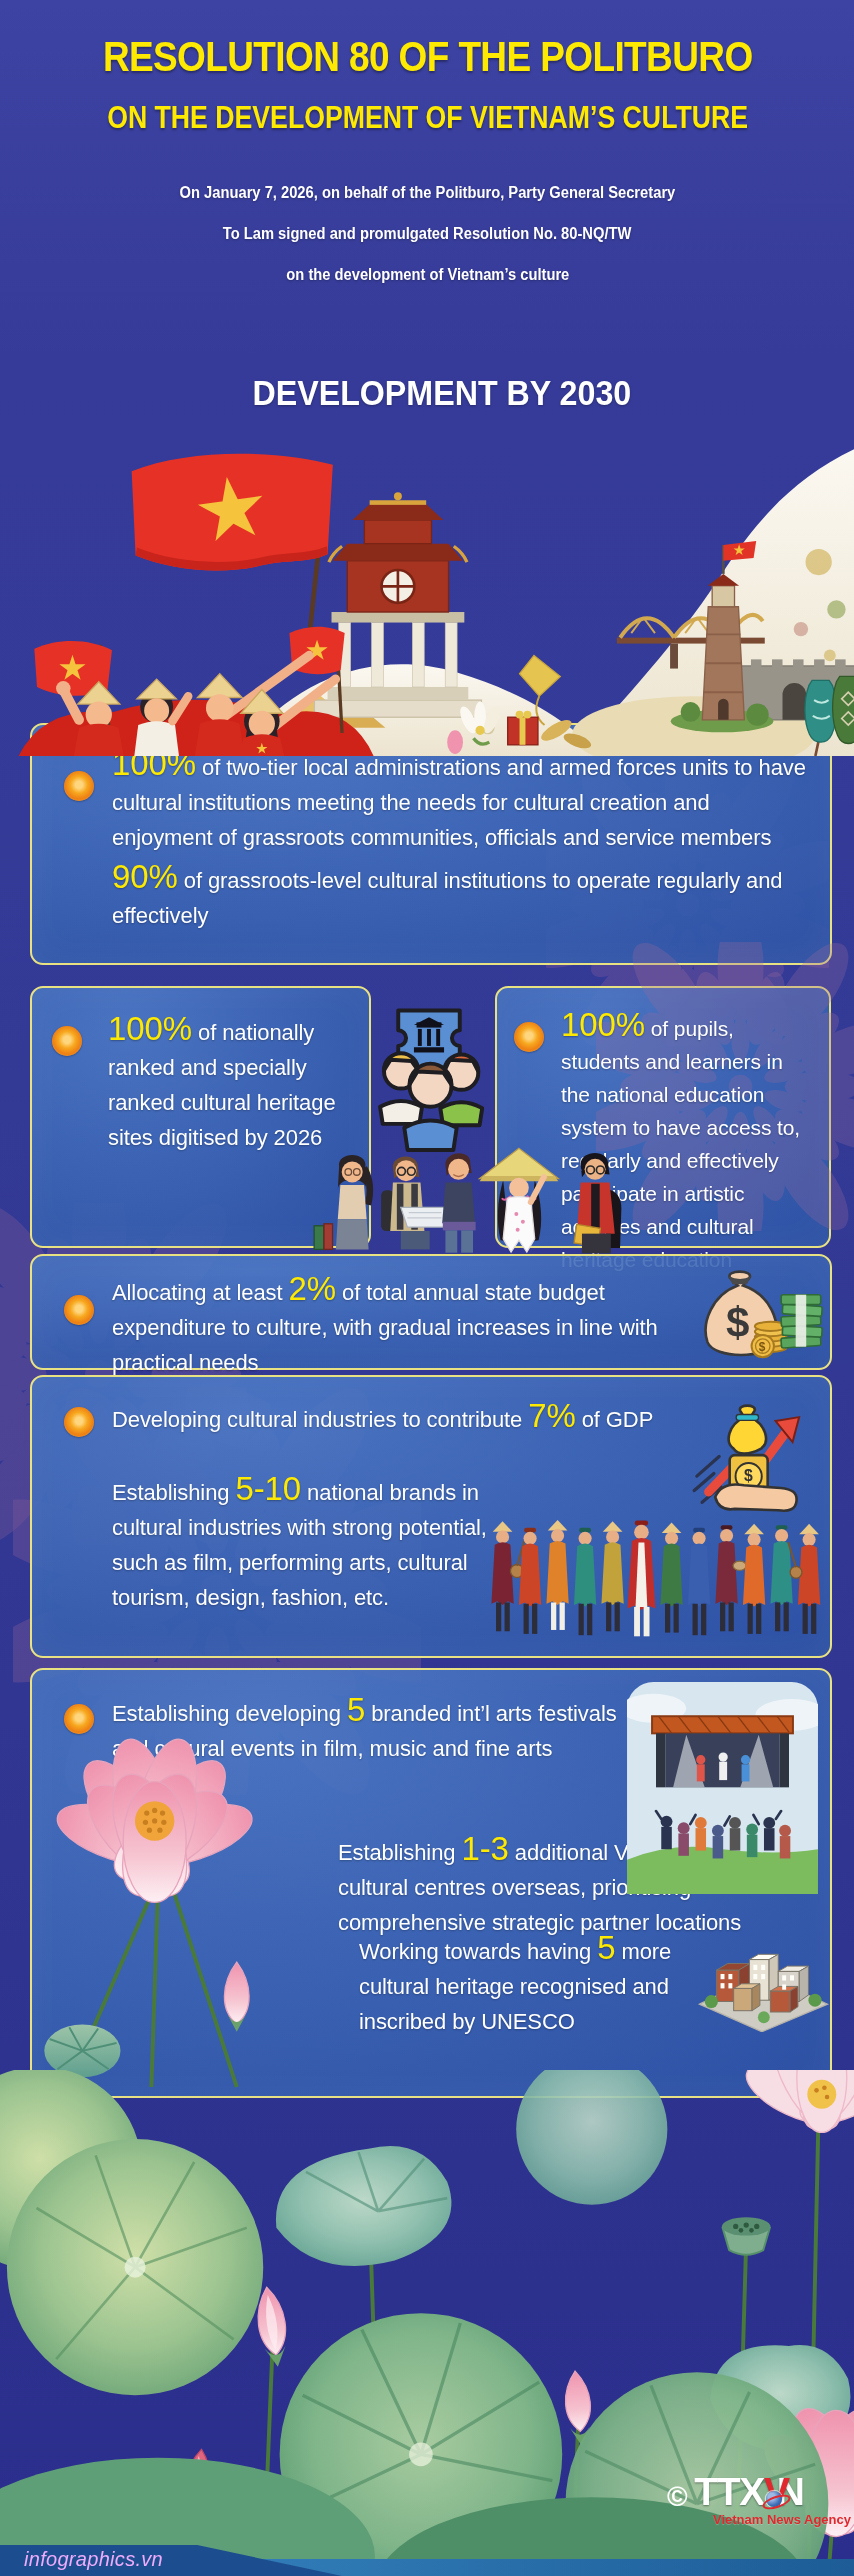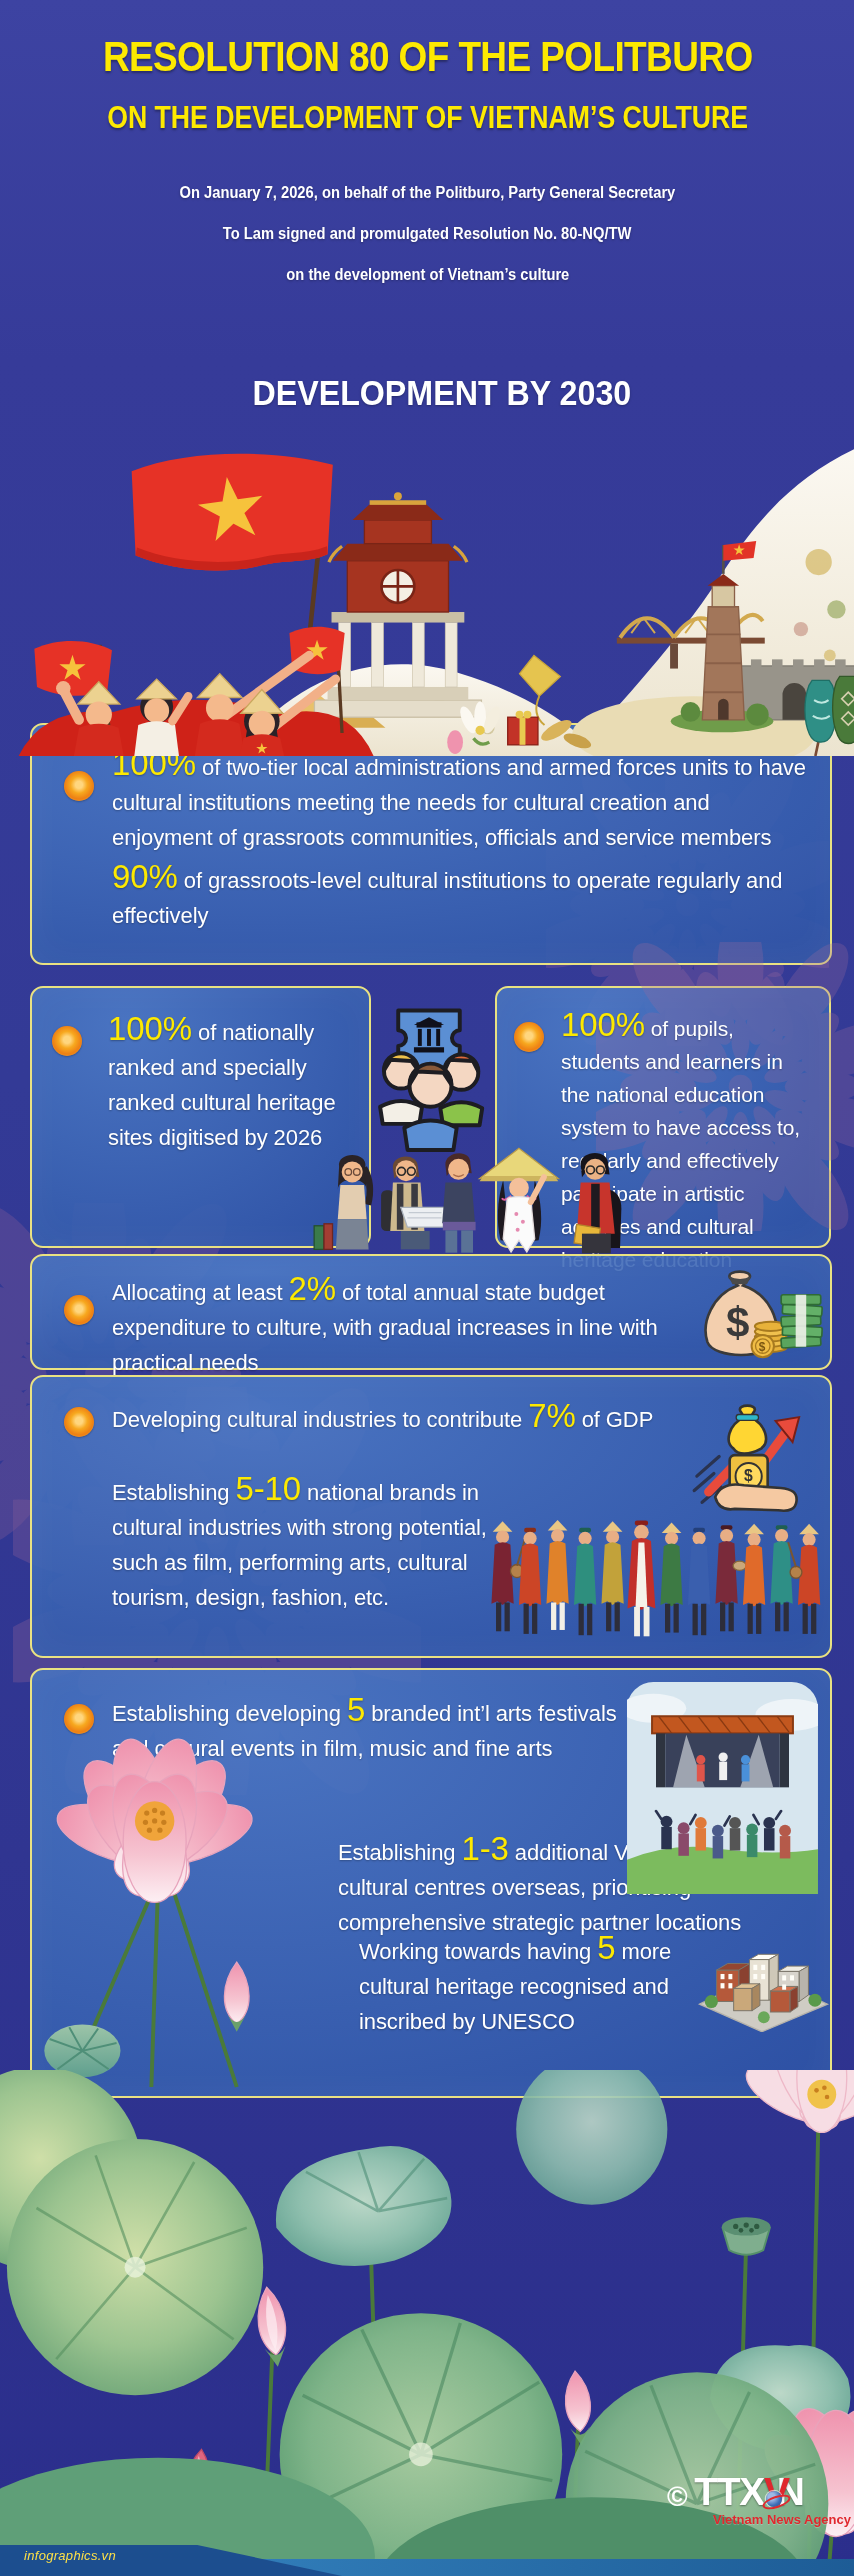--- a/index.html
+++ b/index.html
@@ -32,21 +32,21 @@
   .btxt{position:absolute;color:#ffffff;font-size:22px;line-height:35px;letter-spacing:-0.1px;text-shadow:0 1.3px 2px rgba(0,0,0,.28);}
   .hl{color:#fde901;font-size:33px;line-height:0.9;text-shadow:0 1.3px 2px rgba(0,0,0,.3);}
   .seg{white-space:pre-wrap;}
   .rosette{position:absolute;pointer-events:none;}
   .deco{position:absolute;pointer-events:none;}
   
   .footer-strip{position:absolute;left:0;bottom:0;width:855px;height:17px;
     background:linear-gradient(90deg,#3f8ac6 0%,#2f7ab6 35%,#1d5c96 100%);z-index:6;}
   .footer-tab{position:absolute;left:0;bottom:0;width:342px;height:31px;background:#1c4e8f;
     clip-path:polygon(0 0,57.7% 0,100% 100%,0 100%);z-index:7;}
-  .credit{position:absolute;left:24px;top:2.6px;color:#fde047;font-size:13px;font-style:italic;letter-spacing:0.3px;}
+  .credit{position:absolute;left:24px;top:2.6px;color:#f0abfc;font-size:20px;font-style:italic;letter-spacing:0.3px;}
   .ttxvn{position:absolute;left:667px;top:2472px;width:184px;height:72px;z-index:7;color:#fff;}
   .ttxvn .row{display:flex;align-items:flex-end;}
   .ttxvn .c{font-size:28px;font-weight:bold;margin-right:6.6px;line-height:1;}
   .ttxvn .big{font-size:39px;font-weight:800;line-height:1;letter-spacing:-1.3px;text-shadow:0 1.3px 2px rgba(0,0,0,.4);}
   .ttxvn .v{color:#e0282e;position:relative;}
   .ttxvn .globe{position:absolute;left:5.3px;bottom:4px;width:16px;height:16px;border-radius:50%;
     background:radial-gradient(circle at 35% 35%,#9db9e6 0 22%,#3e6db5 60%,#2a4f8e 100%);
     box-shadow:0 0 0 1.3px rgba(255,255,255,.6);}
   .ttxvn .globe:after{content:"";position:absolute;left:-4.6px;top:5.3px;width:25px;height:8px;border:2px solid #e0282e;
     border-radius:50%;transform:rotate(-18deg);}

